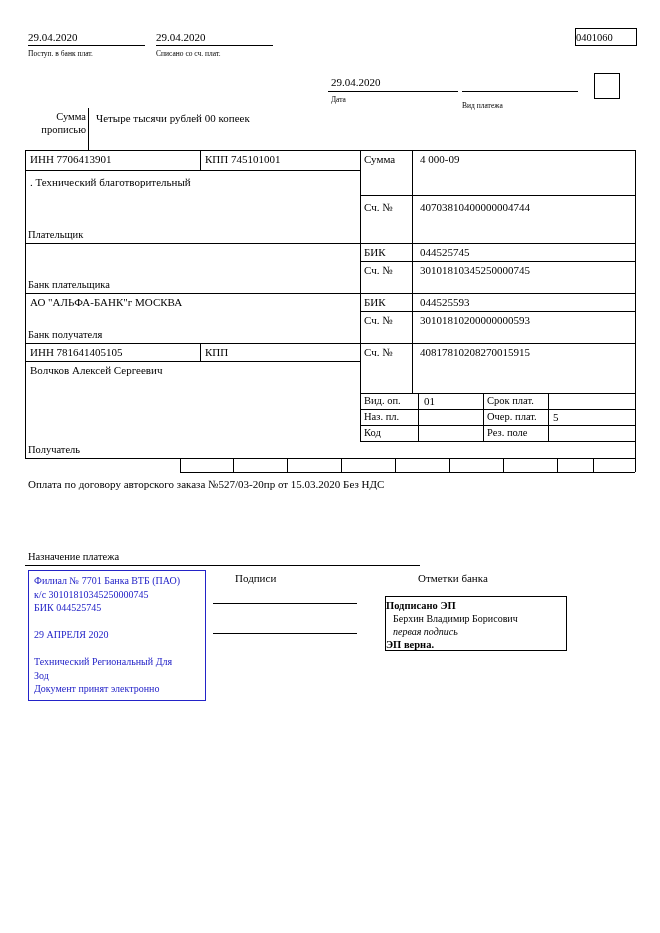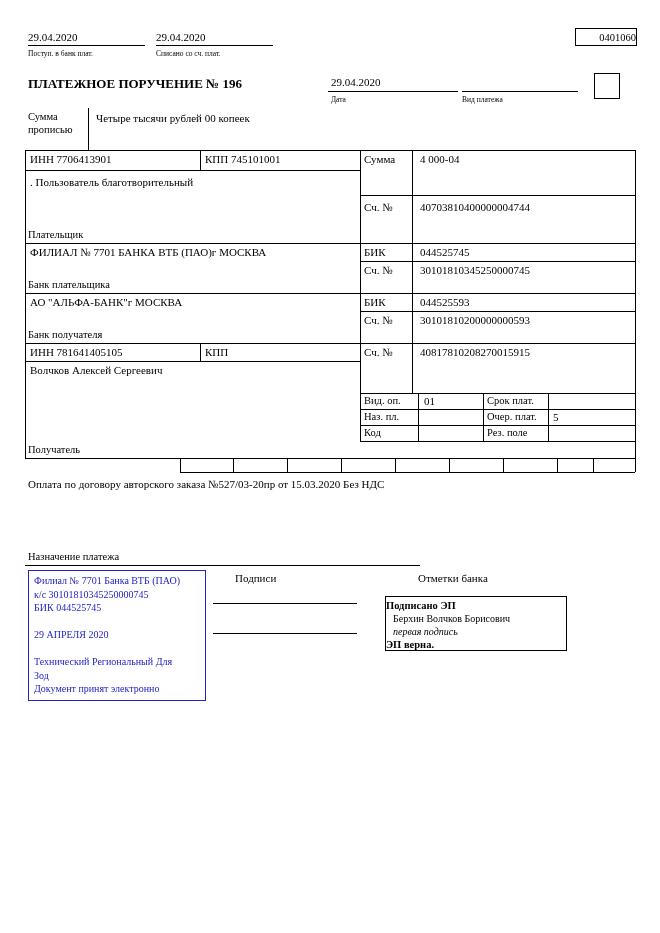--- a/index.html
+++ b/index.html
@@ -4,26 +4,26 @@
 <style>
   * { box-sizing: border-box; }
   html,body { margin:0; padding:0; background:#ffffff; }
   .page {
     position:relative; width:660px; height:933px; background:#fff;
     font-family:"Liberation Serif","DejaVu Serif",serif; color:#000; overflow:hidden;
   }
   .t { position:absolute; white-space:nowrap; font-size:11px; line-height:1.2; }
   .wrap { white-space:normal; }
   .small { font-size:7.5px; }
-  .sec { font-size:10.5px; }
+  .sec { font-size:10.5px;text-align:right; }
   .title { font-size:13px; font-weight:bold; }
   .hl { position:absolute; border-top:1px solid #000; height:0; }
   .vl { position:absolute; border-left:1px solid #000; width:0; }
   .box { position:absolute; border:1px solid #000; }
-  .codebox { display:flex; align-items:center; justify-content:flex-end; font-size:10.5px; }
+  .codebox { display:flex; align-items:center; justify-content:flex-start; font-size:10.5px; }
   .stamp {
     position:absolute; left:28px; top:570px; width:178px; height:131px;
     border:1px solid var(--stamp-blue,#2323c8); color:var(--stamp-blue,#2323c8);
     font-size:10px; line-height:13.5px; padding:3px 5px; white-space:normal;
   }
   .stamp div { min-height:13.5px; }
   .ep {
     position:absolute; left:385px; top:596px; width:182px; height:55px;
     border:1px solid #000; font-size:10px; line-height:13px; padding-top:2px;
   }
@@ -42,26 +42,25 @@
   <div class="t small" style="left:28px;top:49px">Поступ. в банк плат.</div>
 
   <div class="t" style="left:156px;top:31px">29.04.2020</div>
   <div class="hl" style="left:156px;top:45px;width:117px"></div>
   <div class="t small" style="left:156px;top:49px">Списано со сч. плат.</div>
 
   <div class="box codebox" style="left:575px;top:28px;width:62px;height:18px">
     <span>0401060</span>
   </div>
 
-  <div class="t title" style="left:28px;top:76px">ПЛАТЕЖНОЕ ПОРУЧЕНИЕ № 196</div>
   <div class="t" style="left:331px;top:76px">29.04.2020</div>
   <div class="hl" style="left:328px;top:91px;width:130px"></div>
   <div class="t small" style="left:331px;top:95px">Дата</div>
   <div class="hl" style="left:462px;top:91px;width:116px"></div>
-  <div class="t small" style="left:462px;top:95px">Вид платежа</div>
+  <div class="t small" style="left:462px;top:101px">Вид платежа</div>
   <div class="box" style="left:594px;top:73px;width:26px;height:26px"></div>
 
   <div class="t sec wrap" style="left:28px;top:111px;width:58px">Сумма прописью</div>
   <div class="vl" style="left:88px;top:108px;height:42px"></div>
   <div class="t" style="left:96px;top:112px">Четыре тысячи рублей 00 копеек</div>
 
   <div class="hl" style="left:25px;top:150px;width:610px"></div>
   <div class="vl" style="left:25px;top:150px;height:308px"></div>
   <div class="vl" style="left:635px;top:150px;height:308px"></div>
   <div class="vl" style="left:360px;top:150px;height:291px"></div>
@@ -94,31 +93,30 @@
   <div class="vl" style="left:449px;top:458px;height:14px"></div>
   <div class="vl" style="left:503px;top:458px;height:14px"></div>
   <div class="vl" style="left:557px;top:458px;height:14px"></div>
   <div class="vl" style="left:593px;top:458px;height:14px"></div>
   <div class="vl" style="left:635px;top:458px;height:14px"></div>
   <div class="hl" style="left:180px;top:472px;width:455px"></div>
 
   <div class="t" style="left:30px;top:153px">ИНН 7706413901</div>
   <div class="t" style="left:205px;top:153px">КПП 745101001</div>
   <div class="t" style="left:364px;top:153px">Сумма</div>
-  <div class="t" style="left:420px;top:153px">4 000-04</div>
+  <div class="t" style="left:420px;top:153px">4 000-09</div>
 
   <div class="t" style="left:30px;top:174px;line-height:17px">
-    <div>. Пользователь благотворительный</div>
+    <div>. Технический благотворительный</div>
   </div>
 
   <div class="t" style="left:364px;top:201px">Сч. №</div>
   <div class="t" style="left:420px;top:201px">40703810400000004744</div>
   <div class="t sec" style="left:28px;top:229px">Плательщик</div>
 
-  <div class="t" style="left:30px;top:246px">ФИЛИАЛ № 7701 БАНКА ВТБ (ПАО)г МОСКВА</div>
   <div class="t" style="left:364px;top:246px">БИК</div>
   <div class="t" style="left:420px;top:246px">044525745</div>
   <div class="t" style="left:364px;top:264px">Сч. №</div>
   <div class="t" style="left:420px;top:264px">30101810345250000745</div>
   <div class="t sec" style="left:28px;top:279px">Банк плательщика</div>
 
   <div class="t" style="left:30px;top:296px">АО "АЛЬФА-БАНК"г МОСКВА</div>
   <div class="t" style="left:364px;top:296px">БИК</div>
   <div class="t" style="left:420px;top:296px">044525593</div>
   <div class="t" style="left:364px;top:314px">Сч. №</div>
@@ -157,18 +155,18 @@
     <div>Документ принят электронно</div>
   </div>
 
   <div class="t" style="left:235px;top:572px">Подписи</div>
   <div class="hl" style="left:213px;top:603px;width:144px"></div>
   <div class="hl" style="left:213px;top:633px;width:144px"></div>
 
   <div class="t" style="left:418px;top:572px">Отметки банка</div>
   <div class="ep">
     <div class="c eb">Подписано ЭП</div>
-    <div class="l">Берхин Волчков Борисович</div>
+    <div class="l">Берхин Владимир Борисович</div>
     <div class="l i">первая подпись</div>
     <div class="c eb">ЭП верна.</div>
   </div>
 
 </div>
 
 </body></html>

